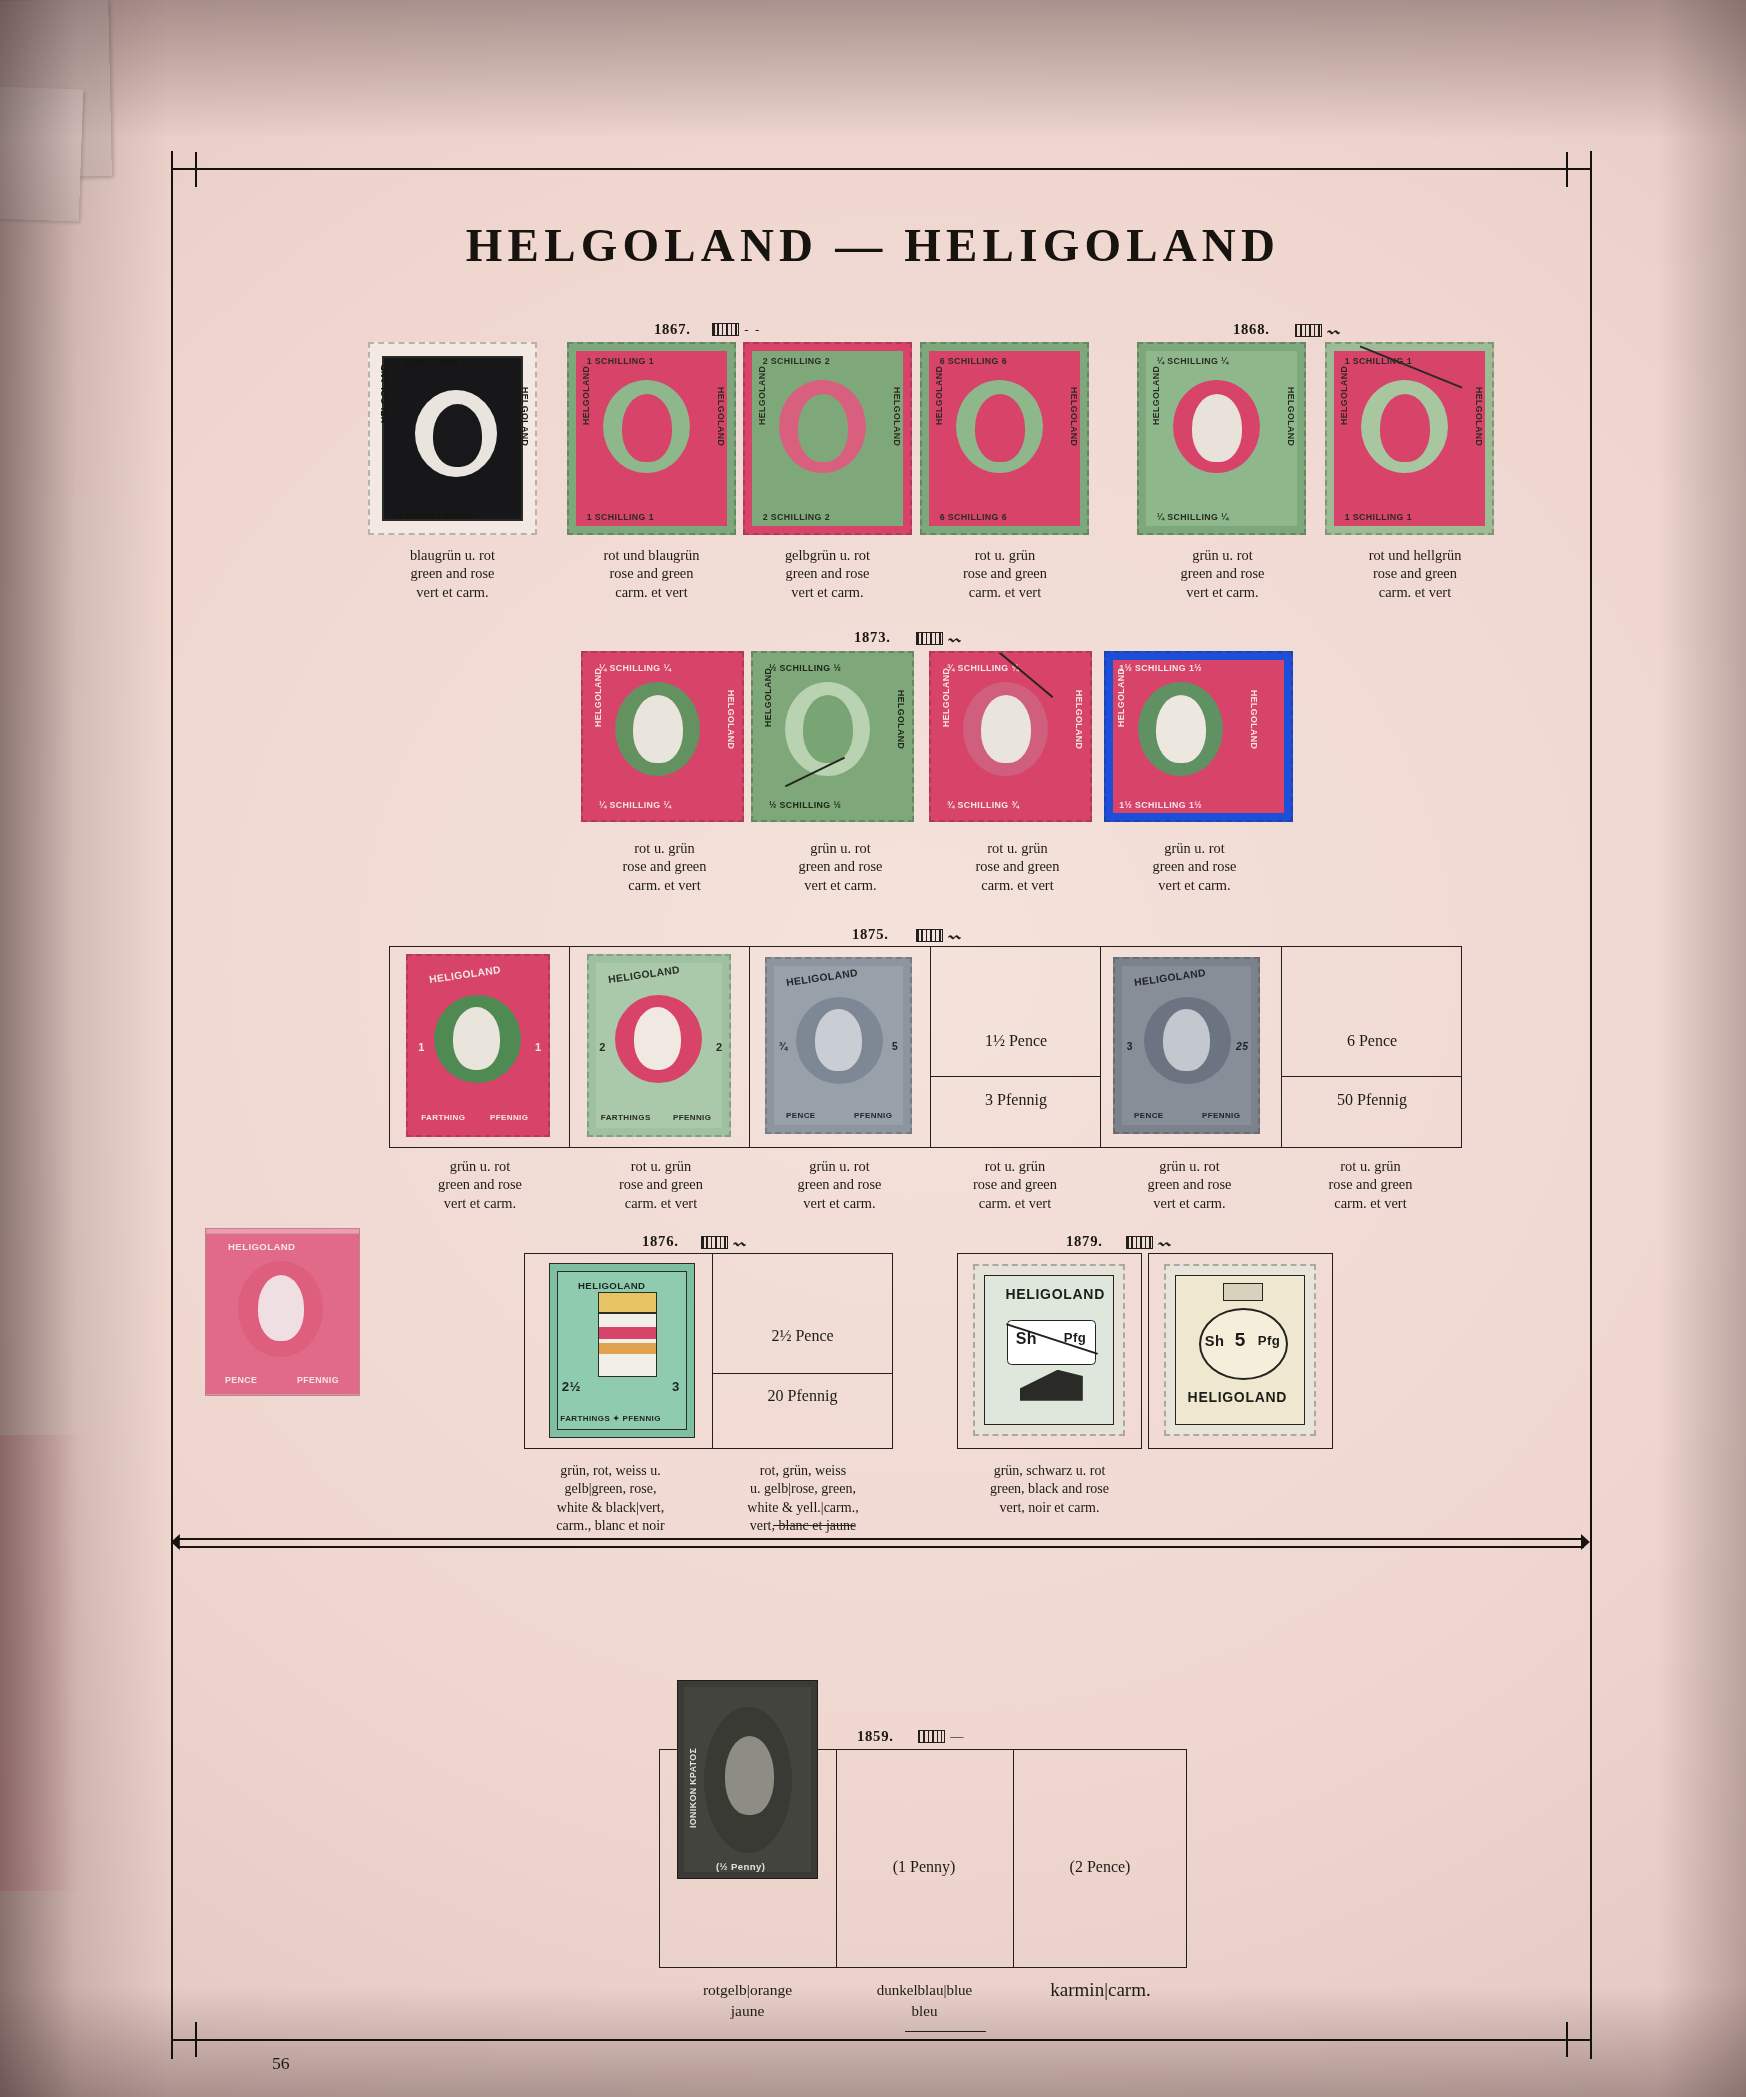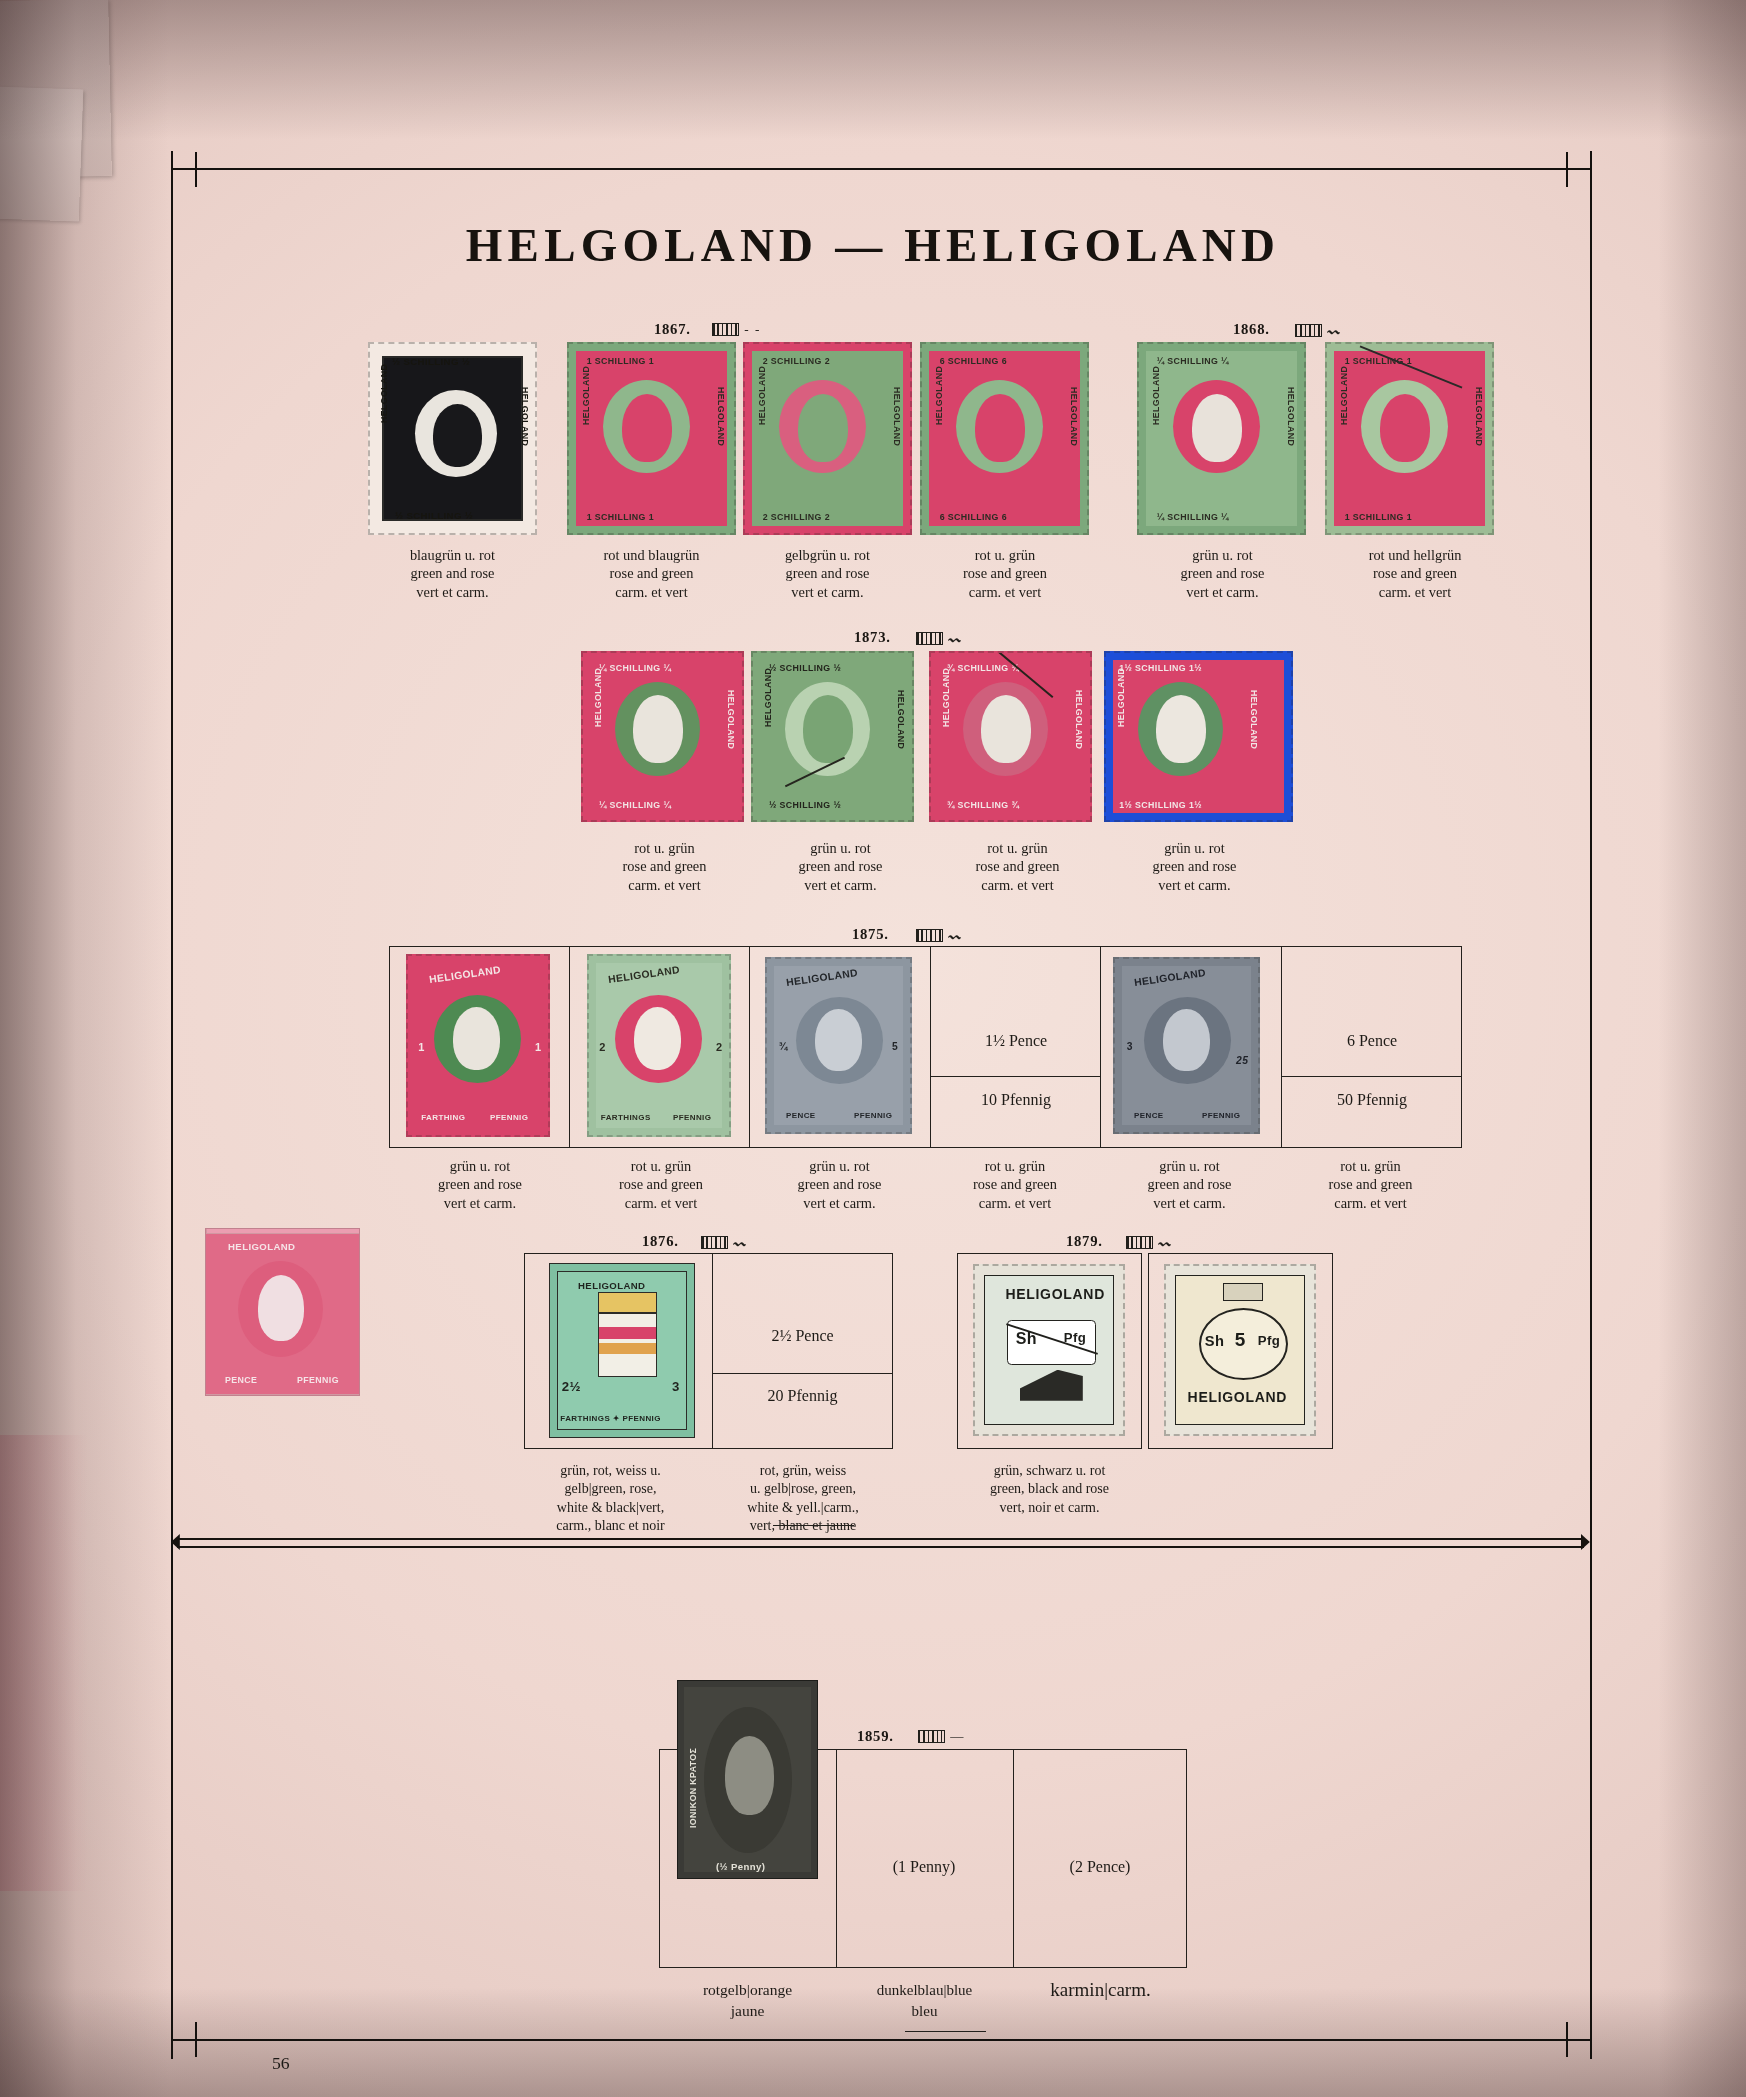--- a/index.html
+++ b/index.html
@@ -430,33 +430,33 @@
     <div class="st-label" style="left:11.8px; top:82px; color:#23262a; font-size:10.3px;">¾</div>
     <div class="st-label" style="left:125px; top:82px; color:#23262a; font-size:10.3px;">5</div>
     <div class="st-label" style="left:19px; top:152px; color:#23262a; font-size:8px;">PENCE</div>
     <div class="st-label" style="left:87px; top:152px; color:#23262a; font-size:8px;">PFENNIG</div>
   </div>
   <div class="caption" style="left:755px; top:1157px; width:169px;">grün u. rot
 green and rose
 vert et carm.</div>
 
   <div class="cellnote" style="left:935px; top:1030px; width:162px;">1½ Pence</div>
-  <div class="cellnote" style="left:935px; top:1089px; width:162px;">10 Pfennig</div>
+  <div class="cellnote" style="left:935px; top:1089px; width:162px;">3 Pfennig</div>
   <div class="caption" style="left:932px; top:1157px; width:166px;">rot u. grün
 rose and green
 carm. et vert</div>
 
   <div class="stamp" style="left:1113px; top:957px; width:147px; height:177px; background:#7b828c; border:2.2px dashed rgba(40,36,32,0.22);">
     <div class="stamp-inner" style="inset:7.4px; background:#878e98;">
       <div class="oval" style="left:22px; top:31px; width:87px; height:87px; background:#6b7480;"></div>
       <div class="head" style="left:41px; top:43px; width:47px; height:62px; background:#c3c8cf;"></div>
     </div>
     <div class="st-label" style="left:19px; top:13.2px; color:#20232a; font-size:10.3px; transform:rotate(-8deg);">HELIGOLAND</div>
     <div class="st-label" style="left:11.8px; top:82px; color:#20232a; font-size:10.3px;">3</div>
-    <div class="st-label" style="left:121px; top:96px; color:#20232a; font-size:10.3px;font-style:italic;">25</div>
+    <div class="st-label" style="left:121px; top:82px; color:#20232a; font-size:10.3px;font-style:italic;">25</div>
     <div class="st-label" style="left:19px; top:152px; color:#20232a; font-size:8px;">PENCE</div>
     <div class="st-label" style="left:87px; top:152px; color:#20232a; font-size:8px;">PFENNIG</div>
   </div>
   <div class="caption" style="left:1104px; top:1157px; width:171px;">grün u. rot
 green and rose
 vert et carm.</div>
 
   <div class="cellnote" style="left:1285px; top:1030px; width:174px;">6 Pence</div>
   <div class="cellnote" style="left:1285px; top:1089px; width:174px;">50 Pfennig</div>
   <div class="caption" style="left:1282px; top:1157px; width:177px;">rot u. grün

